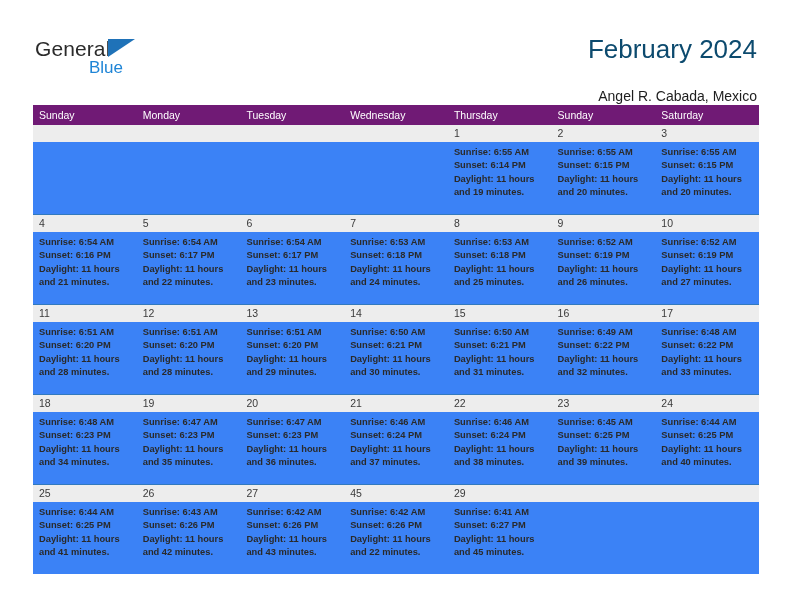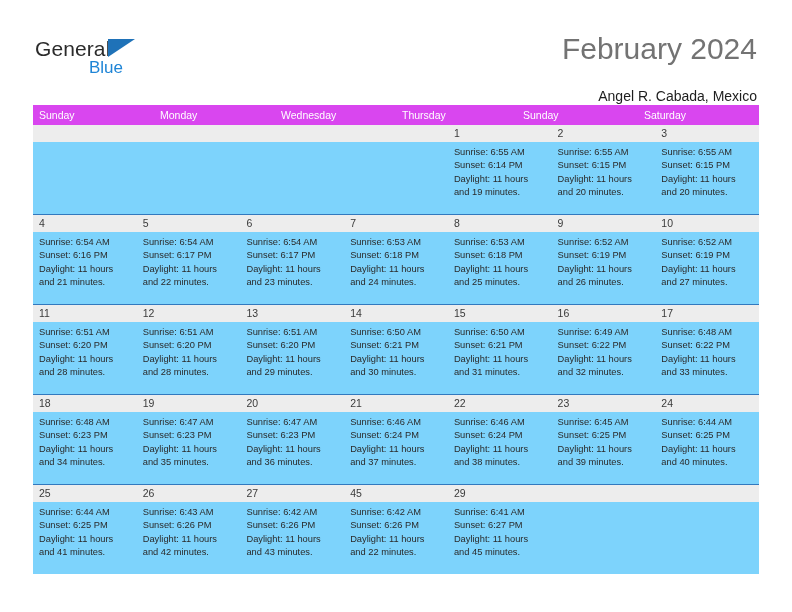--- a/index.html
+++ b/index.html
@@ -71,23 +71,23 @@
     white-space: nowrap;
   }
 
   .title-block {
     position: absolute;
     right: 35px;
     top: 33px;
     text-align: right;
   }
   .title-main {
-    font-size: 30px;
+    font-size: 26px;
     font-weight: 400;
-    color: #737373;
+    color: #0c4a6e;
     line-height: 32px;
     white-space: nowrap;
   }
   .title-sub {
     margin-top: 22px;
     font-size: 14px;
     font-weight: 400;
     color: #1d1d1d;
     line-height: 18px;
     white-space: nowrap;
@@ -96,21 +96,21 @@
   
   .calendar {
     position: absolute;
     left: 33px;
     top: 105px;
     width: 726px;
   }
 
   .weekday-row {
     display: flex;
-    background: #d946ef;
+    background: #701a75;
     height: 20px;
     align-items: flex-end;
   }
   .weekday-cell {
     flex: 1 1 0;
     color: #ffffff;
     font-size: 10.5px;
     line-height: 20px;
     padding-left: 6px;
     box-sizing: border-box;
@@ -139,22 +139,23 @@
     padding-left: 6px;
     box-sizing: border-box;
     white-space: nowrap;
   }
   .daynum-cell.empty {
     color: transparent;
   }
 
   .week-bodies {
     display: flex;
-    background: #7dd3fc;
+    background: #3b82f6;
     height: 72px;
+    font-weight: bold;
   }
   .body-cell {
     flex: 1 1 0;
     padding: 4px 6px 0 6px;
     box-sizing: border-box;
     font-size: 9.3px;
     line-height: 13.4px;
     color: #2a2a2a;
   }
   .body-line {
@@ -179,20 +180,21 @@
       <div class="title-main">February 2024</div>
       <div class="title-sub">Angel R. Cabada, Mexico</div>
     </div>
 
   </div>
 
   <div class="calendar">
     <div class="weekday-row" id="weekday-row">
         <div class="weekday-cell">Sunday</div>
         <div class="weekday-cell">Monday</div>
+        <div class="weekday-cell">Tuesday</div>
         <div class="weekday-cell">Wednesday</div>
         <div class="weekday-cell">Thursday</div>
         <div class="weekday-cell">Sunday</div>
         <div class="weekday-cell">Saturday</div>
       </div>
     <div id="weeks-container">
         <div class="week">
           <div class="week-numbers">
             <div class="daynum-cell empty"></div>
             <div class="daynum-cell empty"></div>

